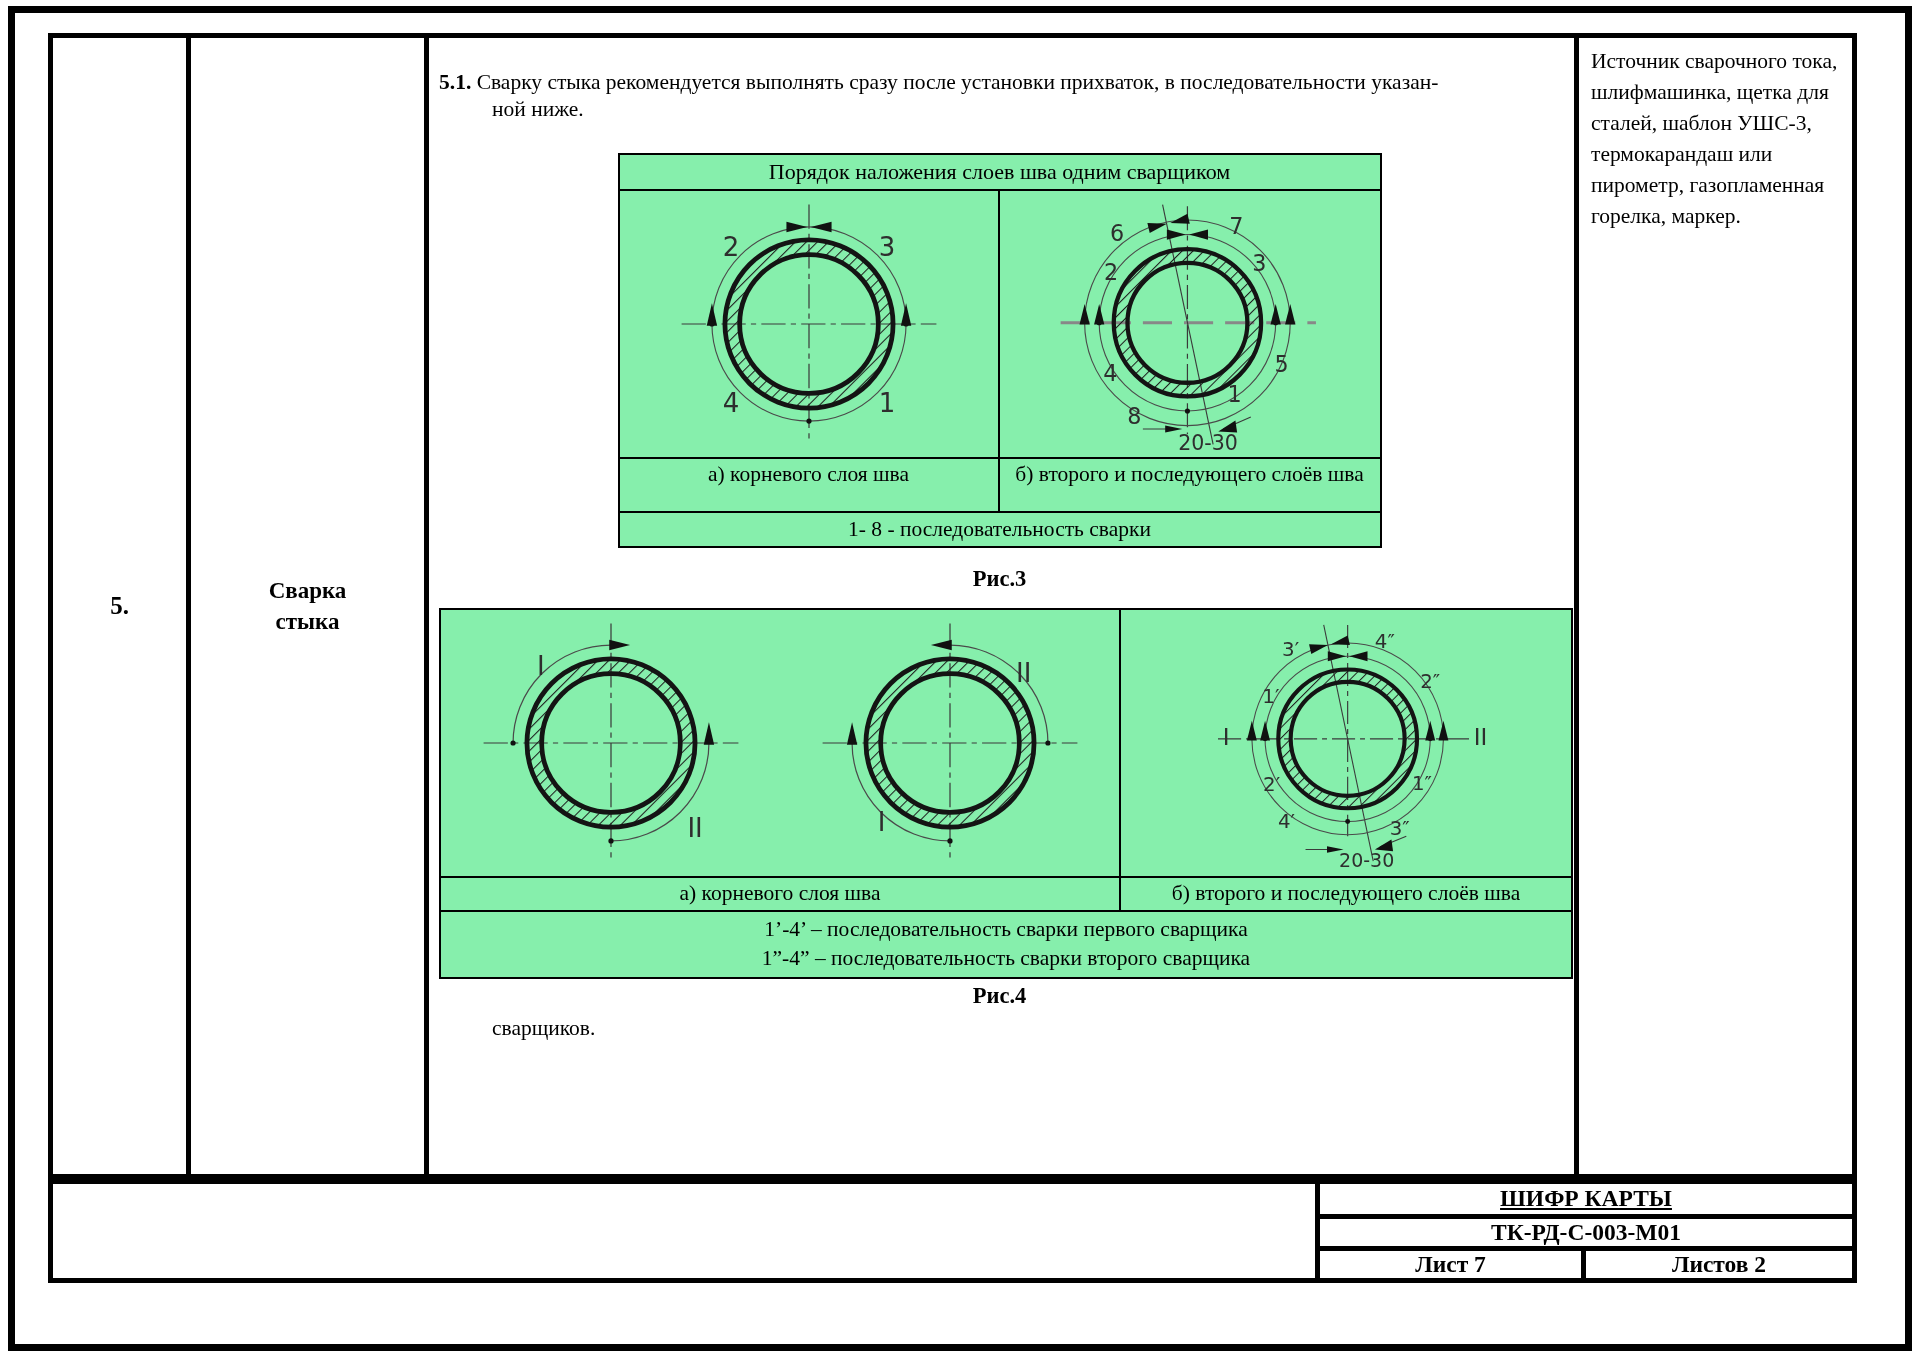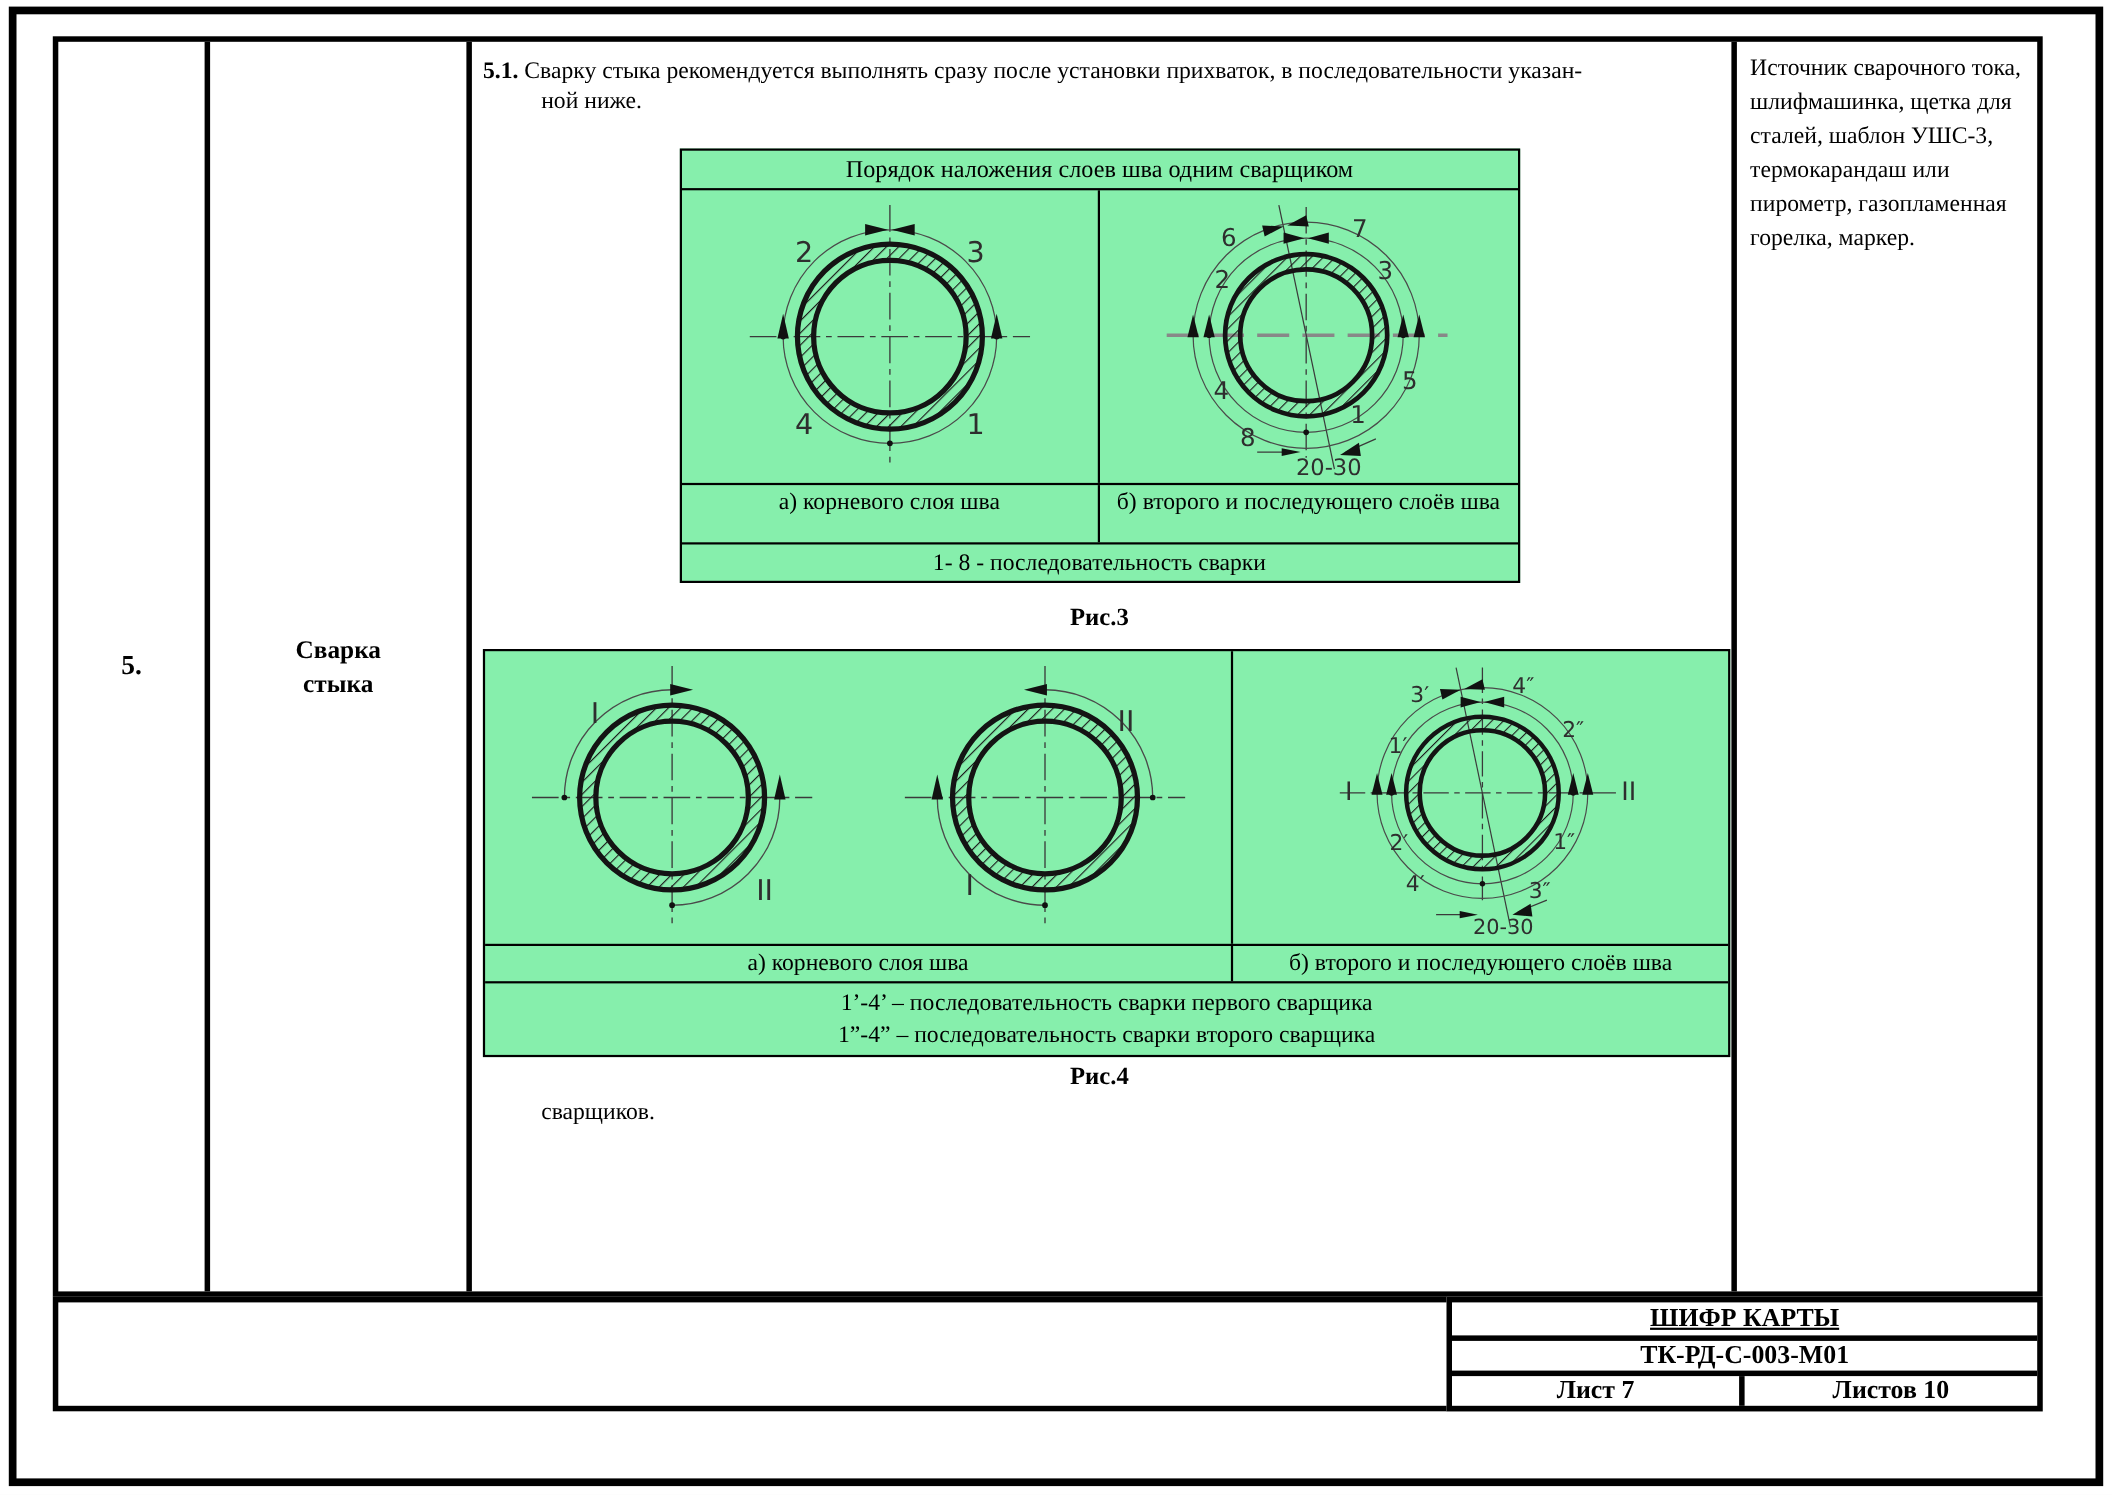--- a/index.html
+++ b/index.html
@@ -12,21 +12,21 @@
   .cell{box-sizing:border-box;}
   .v-div{border-right:5px solid #000;}
   .col-number{display:flex;align-items:center;justify-content:center;font-weight:bold;font-size:25px;}
   .col-operation{display:flex;align-items:center;justify-content:center;text-align:center;
                  font-weight:bold;font-size:23px;line-height:1.35;white-space:pre-line;}
   .col-content{position:relative;padding:0 14px 0 10px;}
   .col-tools{padding:8px 10px 0 12px;font-size:21.5px;line-height:1.44;}
 
   .para{font-size:21.5px;line-height:27px;}
   .para .num{font-weight:bold;}
-  .para-51{margin-top:13px;}
+  .para-51{margin-top:31px;}
   .para-52{margin-top:6px;}
   .para .l2{padding-left:53px;}
 
   .figtable{border:2px solid #000;background:#86efac;box-sizing:border-box;}
   .fig3{width:764px;margin:30px auto 0 auto;}
   .fig4{width:1134px;margin:16px auto 0 auto;}
   .ft-title{height:34px;line-height:34px;text-align:center;font-size:22px;border-bottom:2px solid #000;}
   .ft-body{display:flex;height:266px;}
   .ft-body .bcell{display:flex;align-items:center;justify-content:center;box-sizing:border-box;}
   .fig3 .bcell{width:50%;}
@@ -264,17 +264,17 @@
       <span>Источник сварочного тока, шлифмашинка, щетка для сталей, шаблон УШС-3, термокарандаш или пирометр, газопламенная горелка, маркер.</span>
     </div>
   </div>
 
   <div class="bottom-strip">
     <div class="shifr">
       <div class="shifr-row shifr-r1">ШИФР КАРТЫ</div>
       <div class="shifr-row shifr-r2">ТК-РД-С-003-М01</div>
       <div class="shifr-r3">
         <div class="scell scell-left shifr-row">Лист 7</div>
-        <div class="scell scell-right shifr-row">Листов 10</div>
+        <div class="scell scell-right shifr-row">Листов 2</div>
       </div>
     </div>
   </div>
 </div>
 
 </body></html>

